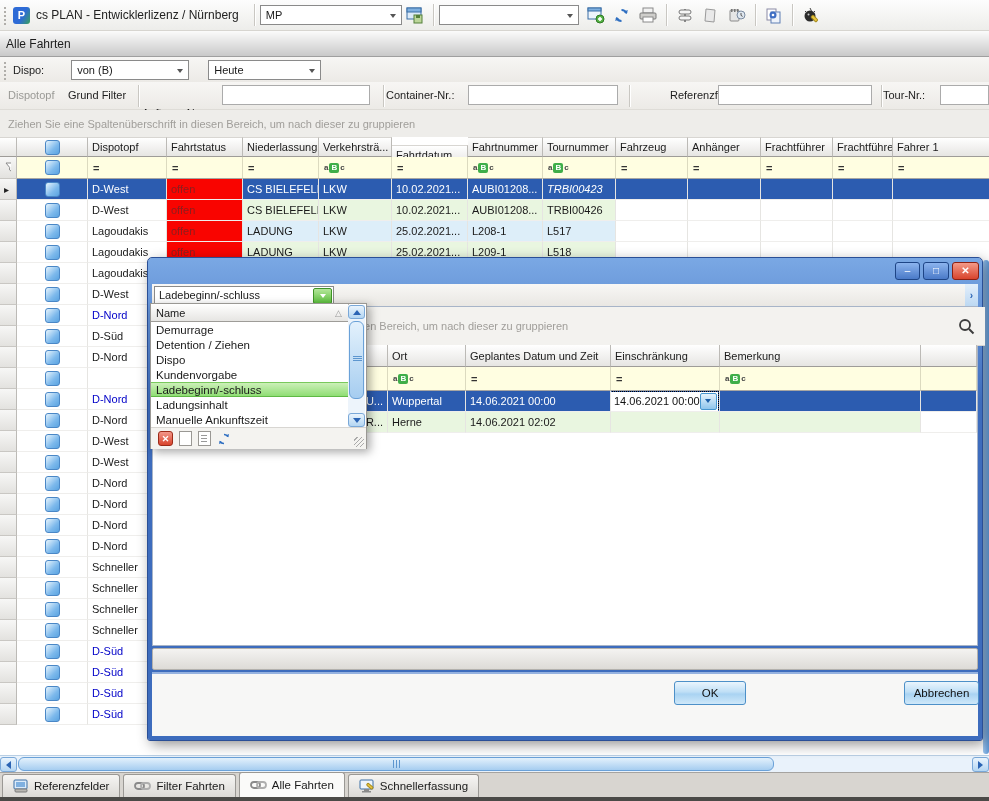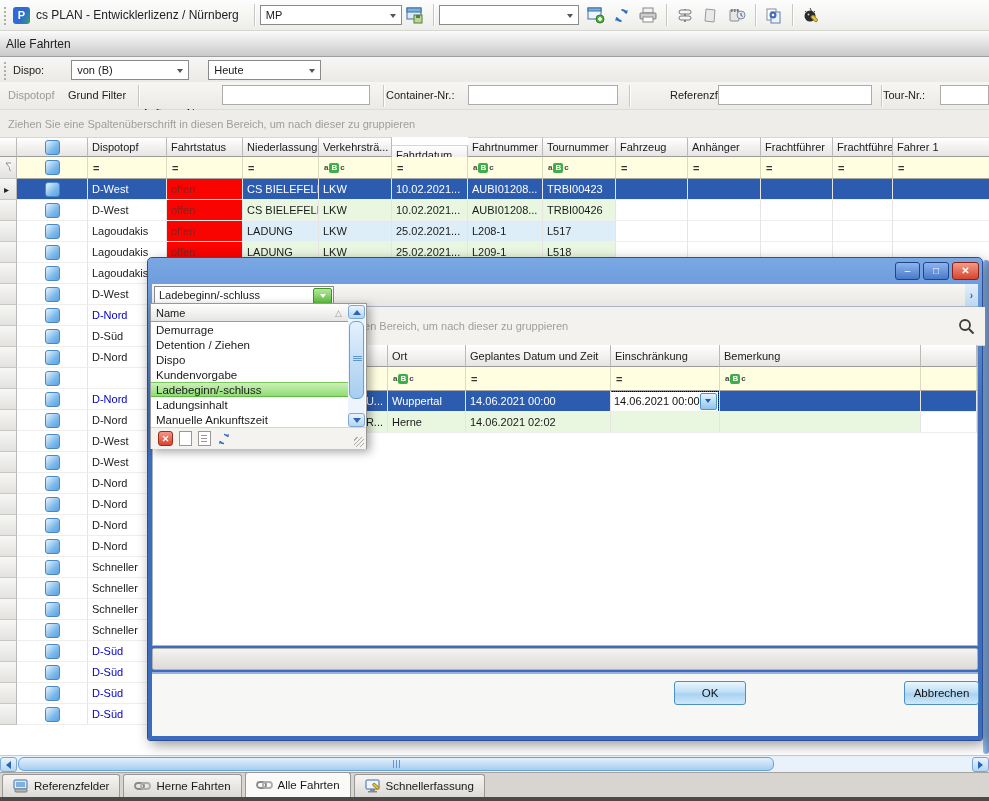--- a/index.html
+++ b/index.html
@@ -338,21 +338,21 @@
       </div>
       <div class="gc" style="left: 17px; top: 42px; width: 71px; background: rgb(44, 92, 176);">
         <div class="cb" style="margin: 0px auto;"></div>
       </div>
       <div class="gc" style="left: 88px; top: 42px; width: 79px; background: rgb(44, 92, 176); color: rgb(255, 255, 255);">D-West</div>
       <div class="gc" style="left: 167px; top: 42px; width: 76px; background: rgb(249, 4, 0); color: rgb(139, 31, 31);">offen</div>
       <div class="gc" style="left: 243px; top: 42px; width: 76px; background: rgb(44, 92, 176); color: rgb(255, 255, 255);">CS BIELEFELD</div>
       <div class="gc" style="left: 319px; top: 42px; width: 73px; background: rgb(44, 92, 176); color: rgb(255, 255, 255);">LKW</div>
       <div class="gc" style="left: 392px; top: 42px; width: 76px; background: rgb(44, 92, 176); color: rgb(255, 255, 255);">10.02.2021...</div>
       <div class="gc" style="left: 468px; top: 42px; width: 75px; background: rgb(44, 92, 176); color: rgb(255, 255, 255);">AUBI01208...</div>
-      <div class="gc" style="left: 543px; top: 42px; width: 73px; background: rgb(44, 92, 176); color: rgb(255, 255, 255);">TRBI00423</div>
+      <div class="gc" style="left: 543px; top: 42px; width: 73px; background: rgb(44, 92, 176); color: rgb(255, 255, 255); font-style: italic;">TRBI00423</div>
       <div class="gc" style="left: 616px; top: 42px; width: 72px; background: rgb(44, 92, 176); color: rgb(255, 255, 255);"></div>
       <div class="gc" style="left: 688px; top: 42px; width: 73px; background: rgb(44, 92, 176); color: rgb(255, 255, 255);"></div>
       <div class="gc" style="left: 761px; top: 42px; width: 72px; background: rgb(44, 92, 176); color: rgb(255, 255, 255);"></div>
       <div class="gc" style="left: 833px; top: 42px; width: 60px; background: rgb(44, 92, 176); color: rgb(255, 255, 255);"></div>
       <div class="gc" style="left: 893px; top: 42px; width: 97px; background: rgb(44, 92, 176); color: rgb(255, 255, 255);"></div>
       <div class="gc gi" style="left: 0px; top: 63px; width: 17px;"></div>
       <div class="gc" style="left: 17px; top: 63px; width: 71px;">
         <div class="cb" style="margin: 0px auto;"></div>
       </div>
       <div class="gc" style="left: 88px; top: 63px; width: 79px;">D-West</div>
@@ -777,21 +777,21 @@
           <rect x="3" y="3" width="9" height="5" fill="#7fb0e0"></rect>
           <rect x="2" y="10" width="12" height="3" rx="1" fill="#b9b7b2" stroke="#7a7a7a"></rect>
         </svg>
         <span>Referenzfelder</span>
       </div>
       <div class="tab">
         <svg width="17" height="12">
           <rect x="1" y="3" width="9" height="6" rx="3" fill="none" stroke="#8a8a8a" stroke-width="1.8"></rect>
           <rect x="7" y="3" width="9" height="6" rx="3" fill="none" stroke="#aeaeae" stroke-width="1.8"></rect>
         </svg>
-        <span>Herne Fahrten</span>
+        <span>Filter Fahrten</span>
       </div>
       <div class="tab active">
         <svg width="17" height="12">
           <rect x="1" y="3" width="9" height="6" rx="3" fill="none" stroke="#8a8a8a" stroke-width="1.8"></rect>
           <rect x="7" y="3" width="9" height="6" rx="3" fill="none" stroke="#aeaeae" stroke-width="1.8"></rect>
         </svg>
         <span>Alle Fahrten</span>
       </div>
       <div class="tab">
         <svg width="16" height="15">

